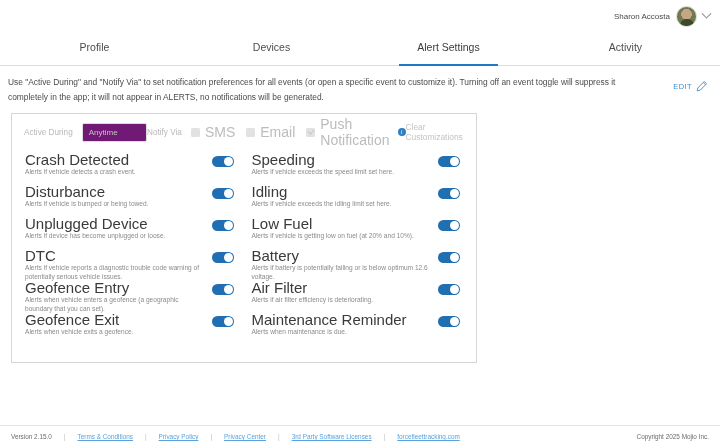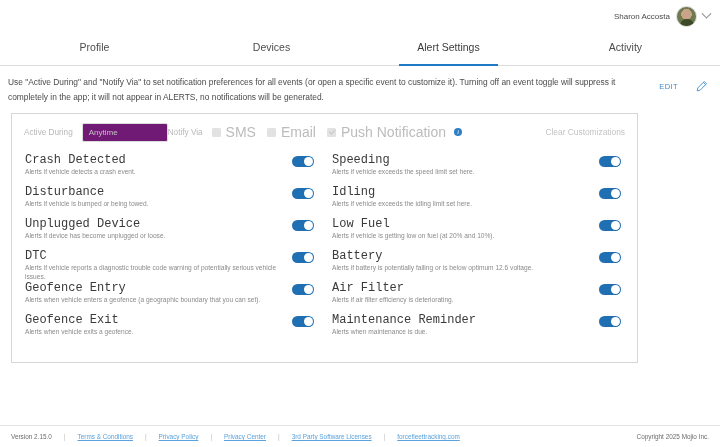--- a/index.html
+++ b/index.html
@@ -101,35 +101,35 @@
   .desc-text {
     font-size: 8.4px;
     line-height: 15px;
     color: #4b4b4b;
     max-width: 620px;
   }
   .edit-btn {
     margin-left: auto;
     display: flex;
     align-items: center;
-    gap: 17px;
+    gap: 3px;
     cursor: pointer;
     padding-top: 5px;
   }
   .edit-label {
     font-size: 7.5px;
     color: #3a8dd0;
     letter-spacing: .4px;
   }
   .pencil-icon { width: 13px; height: 13px; display: block; }
 
   
   .card {
     margin: 2px 0 0 11px;
-    width: 627px;
+    width: 466px;
     height: 250px;
     border: 1px solid #d6d6d6;
     background: #fff;
   }
   .card-toolbar {
     height: 36px;
     display: flex;
     align-items: center;
     padding: 0 12px;
     gap: 0;
@@ -206,25 +206,24 @@
     padding: 4px 16px 0 13px;
   }
   .event-row {
     display: flex;
     align-items: flex-start;
     height: 32px;
     margin-bottom: 0;
   }
   .event-texts { flex: 1; padding-right: 8px; }
   .event-title {
-    font-size: 12px;
+    font-size: 15px;
     color: #3a3a3a;
     line-height: 12px;
     margin-bottom: 2px;
-    font-family: Liberation Mono, monospace;
   }
   .event-desc {
     font-size: 6.6px;
     color: #8b8b8b;
     line-height: 8.6px;
   }
   .toggle {
     width: 22px; height: 11px;
     border-radius: 6px;
     background: #1f6fb2;

